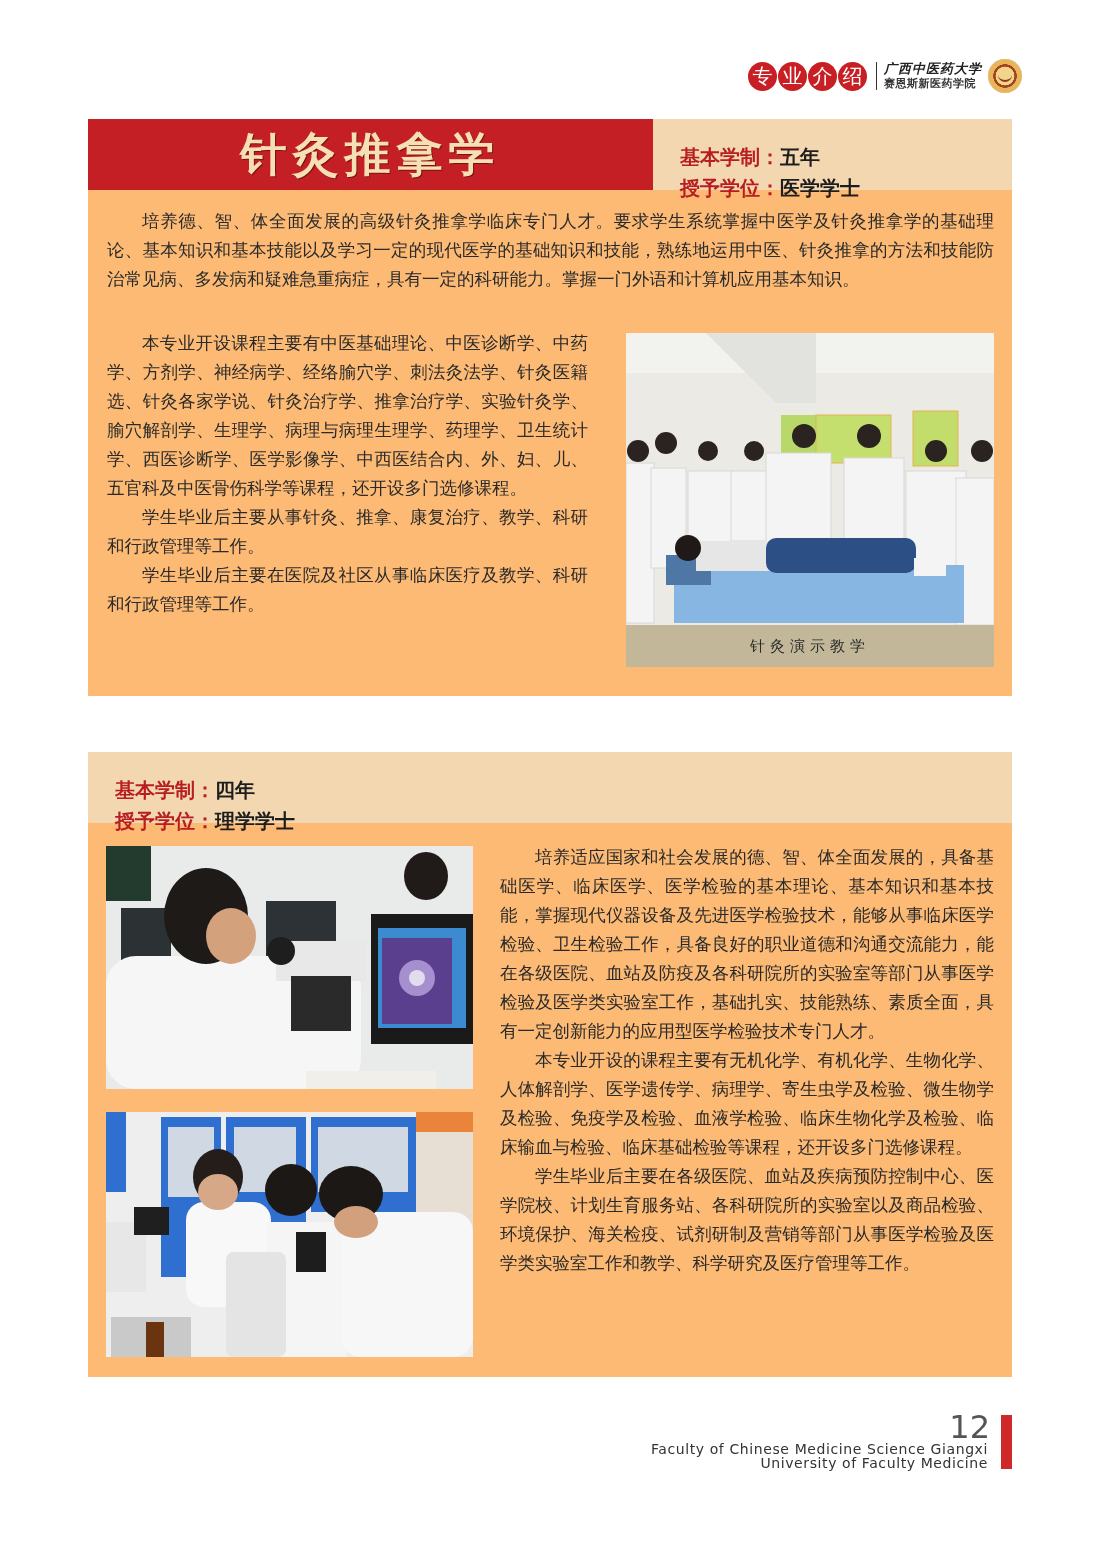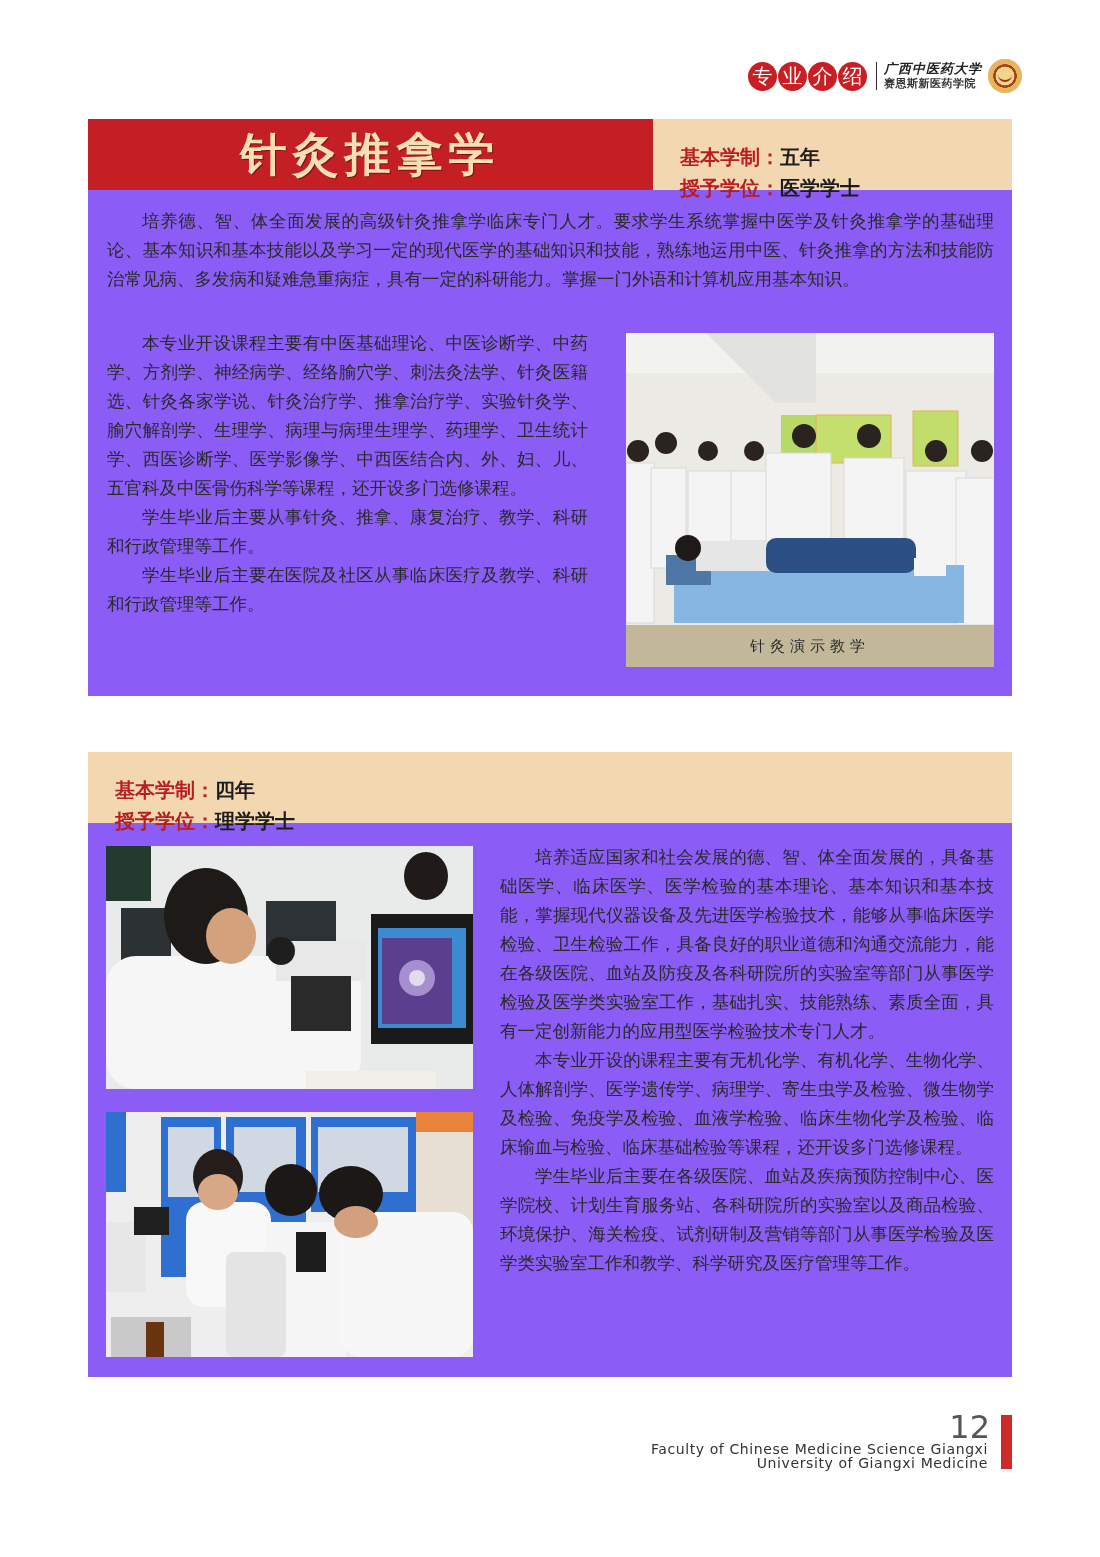--- a/index.html
+++ b/index.html
@@ -14,21 +14,21 @@
   .vbar { width:1px; height:28px; background:#333; margin:0 7px 0 9px; }
   .uni-text { display:flex; flex-direction:column; line-height:15px; }
   .uni-line1 { font-size:13px; font-weight:bold; color:#222; letter-spacing:1px; font-style:italic; }
   .uni-line2 { font-size:11px; font-weight:bold; color:#333; letter-spacing:0.5px; font-family:"DejaVu Sans",sans-serif; }
   .seal { width:34px; height:34px; border-radius:50%; margin-left:6px;
           background:radial-gradient(circle, #f3d48b 0 38%, #a4431f 40% 48%, #e7b65b 50% 70%, #8d3a1c 72% 78%, #d7a44e 80%);
           display:flex; align-items:center; justify-content:center; }
   .seal-inner { width:14px; height:10px; border-bottom:2px solid #8d3a1c; border-radius:0 0 8px 8px; }
 
   
-  .section { position:absolute; left:88px; width:924px; background:#8b5cf6; }
+  .section { position:absolute; left:88px; width:924px; background:#fdba74; }
   .sec-header { position:absolute; left:0; top:0; width:924px; height:71px; display:flex; }
   .sec-title-box { width:565px; height:71px; background:#c41f24; display:flex; align-items:center; justify-content:center; }
   .sec-title { color:#f5dfb5; font-size:46px; font-weight:bold; letter-spacing:6px; font-family:"DejaVu Serif",serif;
                text-shadow:1px 1px 0 #7a1114; }
   .sec-meta-box { flex:1; background:#f3d7b0; padding:23px 0 0 27px; box-sizing:border-box; }
   .meta-row { font-size:20px; line-height:31px; font-weight:bold; }
   .meta-key { color:#b81d22; }
   .meta-val { color:#1d1d1d; }
 
   .para { font-size:17.5px; line-height:29px; color:#2a2a2a; margin:0; text-align:justify; }
@@ -205,15 +205,15 @@
   <div style="position:absolute; left:412px; top:91px; width:494px;">
     <p class="para indent">培养适应国家和社会发展的德、智、体全面发展的，具备基础医学、临床医学、医学检验的基本理论、基本知识和基本技能，掌握现代仪器设备及先进医学检验技术，能够从事临床医学检验、卫生检验工作，具备良好的职业道德和沟通交流能力，能在各级医院、血站及防疫及各科研院所的实验室等部门从事医学检验及医学类实验室工作，基础扎实、技能熟练、素质全面，具有一定创新能力的应用型医学检验技术专门人才。</p>
     <p class="para indent">本专业开设的课程主要有无机化学、有机化学、生物化学、人体解剖学、医学遗传学、病理学、寄生虫学及检验、微生物学及检验、免疫学及检验、血液学检验、临床生物化学及检验、临床输血与检验、临床基础检验等课程，还开设多门选修课程。</p>
     <p class="para indent">学生毕业后主要在各级医院、血站及疾病预防控制中心、医学院校、计划生育服务站、各科研院所的实验室以及商品检验、环境保护、海关检疫、试剂研制及营销等部门从事医学检验及医学类实验室工作和教学、科学研究及医疗管理等工作。</p>
   </div>
 </div>
 
 <span class="page-num">12</span>
 <div class="footer-text">
   <div>Faculty of Chinese Medicine Science Giangxi</div>
-  <div>University of Giangxi Medicine</div>
+  <div>University of Faculty Medicine</div>
 </div>
 <div class="footer-bar"></div>
 
 </body></html>

